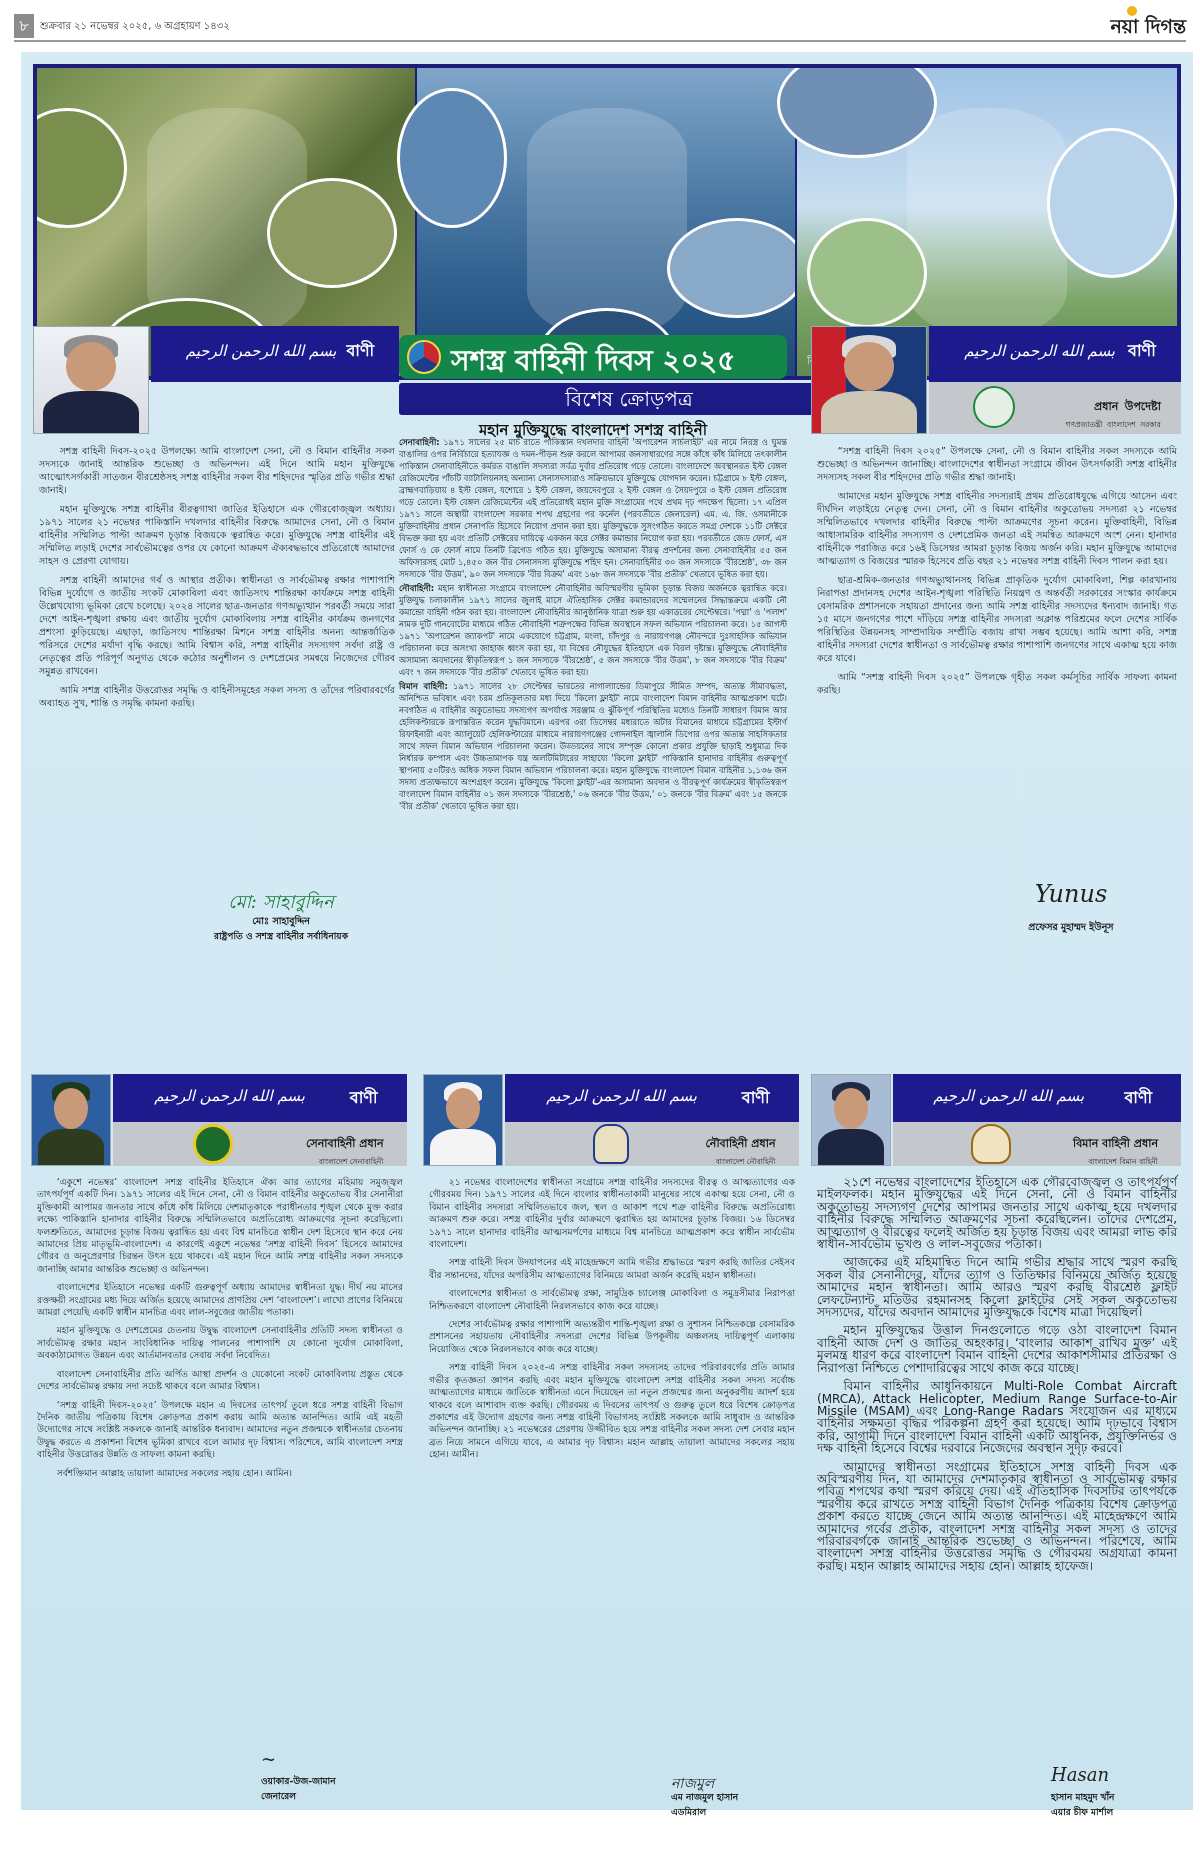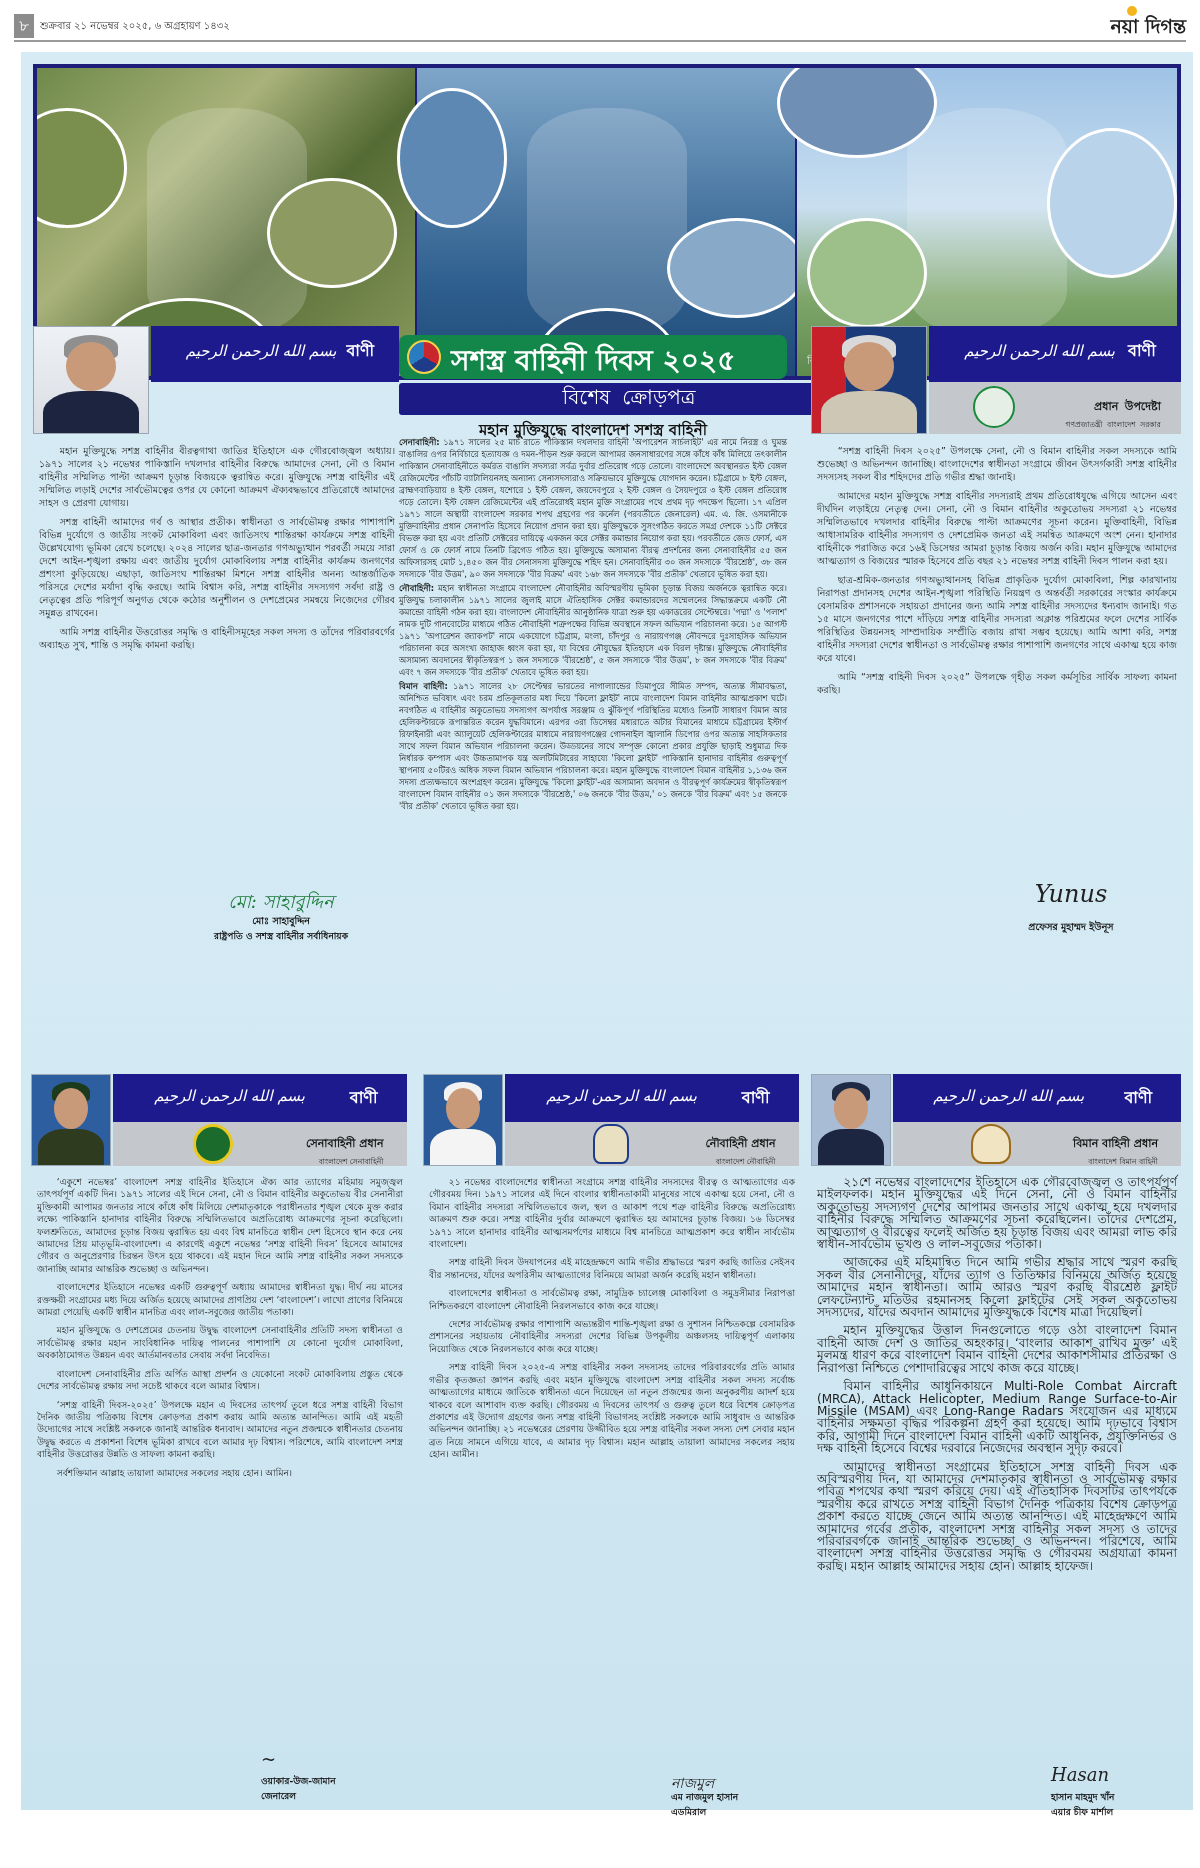--- a/index.html
+++ b/index.html
@@ -24,21 +24,21 @@
   .panel.air { left: 760px; width: 380px; background: linear-gradient(180deg,#9fc3e6 0%,#c9dff0 45%,#7ea66a 75%,#5f8a4f 100%); }
   .panel .center-shape { position: absolute; left: 110px; top: 40px; width: 160px; height: 228px; background: rgba(255,255,255,0.18); border-radius: 45% 45% 45% 45% / 20% 20% 20% 20%; }
   .panel .blob { position: absolute; border-radius: 50%; border: 3px solid #ffffff; }
   .hero-divider { position: absolute; top: 0; width: 4px; height: 308px; background: #1f1d7a; }
   .hero-caption { position: absolute; bottom: 6px; font-size: 10px; color: #fff; opacity: .85; }
 
   
   .title-green { position: absolute; left: 392px; top: 335px; width: 388px; height: 44px; background: #13864a; border-radius: 8px; }
   .title-green .emblem { position: absolute; left: 8px; top: 5px; width: 34px; height: 34px; border-radius: 50%; background: conic-gradient(#c8272d 0 33%, #1f3c8a 33% 66%, #2a7cc0 66% 100%); border: 2px solid #f4d24a; }
   .title-green .title { position: absolute; left: 52px; top: 4px; font-size: 28px; font-weight: bold; color: #ffffff; white-space: nowrap; }
-  .title-blue { position: absolute; left: 392px; top: 383px; width: 460px; height: 32px; background: #1c1a85; border-radius: 3px; text-align: center; color: #fff; font-size: 20px; line-height: 32px; font-family: Liberation Mono, monospace; }
+  .title-blue { position: absolute; left: 392px; top: 383px; width: 460px; height: 32px; background: #1c1a85; border-radius: 3px; text-align: center; color: #fff; font-size: 20px; line-height: 32px; }
   .article-headline { position: absolute; left: 392px; top: 418px; width: 388px; text-align: center; font-size: 15px; font-weight: bold; color: #111; }
 
   
   .card-head { position: absolute; height: 108px; }
   .card-head .photo { position: absolute; left: 0; top: 0; height: 100%; background: linear-gradient(180deg,#eef2f6,#d9dde3); border: 1px solid #9aa7b5; overflow: hidden; }
   .card-head .photo .face { position: absolute; left: 28%; top: 14%; width: 44%; height: 46%; border-radius: 50%; background: #c99a7a; }
   .card-head .photo .hair { position: absolute; left: 26%; top: 8%; width: 48%; height: 22%; border-radius: 50% 50% 20% 20%; background: #8f8f8f; }
   .card-head .photo .body { position: absolute; left: 8%; top: 60%; width: 84%; height: 50%; border-radius: 40% 40% 0 0; }
   .card-head .band { position: absolute; top: 0; right: 0; height: 52%; background: #1c1a8c; }
   .card-head .band .calligraphy { position: absolute; left: 14%; top: 28%; font-size: 15px; color: #fff; font-style: italic; letter-spacing: 1px; font-family: "DejaVu Serif", serif; }
@@ -108,20 +108,21 @@
       <div class="hair"></div>
         <div class="face"></div>
         <div class="body" style="background:#1d2440;"></div>
     </div>
     <div class="band" style="left:118px;">
       <span class="calligraphy">بسم الله الرحمن الرحيم</span>
       <span class="bani">বাণী</span>
     </div>
   </div>
   <div class="body-text" style="left:18px;top:392px;width:356px;">
+    <p>সশস্ত্র বাহিনী দিবস-২০২৫ উপলক্ষ্যে আমি বাংলাদেশ সেনা, নৌ ও বিমান বাহিনীর সকল সদস্যকে জানাই আন্তরিক শুভেচ্ছা ও অভিনন্দন। এই দিনে আমি মহান মুক্তিযুদ্ধে আত্মোৎসর্গকারী সাতজন বীরশ্রেষ্ঠসহ সশস্ত্র বাহিনীর সকল বীর শহিদদের স্মৃতির প্রতি গভীর শ্রদ্ধা জানাই।</p>
     <p>মহান মুক্তিযুদ্ধে সশস্ত্র বাহিনীর বীরত্বগাথা জাতির ইতিহাসে এক গৌরবোজ্জ্বল অধ্যায়। ১৯৭১ সালের ২১ নভেম্বর পাকিস্তানি দখলদার বাহিনীর বিরুদ্ধে আমাদের সেনা, নৌ ও বিমান বাহিনীর সম্মিলিত পাল্টা আক্রমণ চূড়ান্ত বিজয়কে ত্বরান্বিত করে। মুক্তিযুদ্ধে সশস্ত্র বাহিনীর এই সম্মিলিত লড়াই দেশের সার্বভৌমত্বের ওপর যে কোনো আক্রমণ ঐক্যবদ্ধভাবে প্রতিরোধে আমাদের সাহস ও প্রেরণা যোগায়।</p>
     <p>সশস্ত্র বাহিনী আমাদের গর্ব ও আস্থার প্রতীক। স্বাধীনতা ও সার্বভৌমত্ব রক্ষার পাশাপাশি বিভিন্ন দুর্যোগে ও জাতীয় সংকট মোকাবিলা এবং জাতিসংঘ শান্তিরক্ষা কার্যক্রমে সশস্ত্র বাহিনী উল্লেখযোগ্য ভূমিকা রেখে চলেছে। ২০২৪ সালের ছাত্র-জনতার গণঅভ্যুত্থান পরবর্তী সময়ে সারা দেশে আইন-শৃঙ্খলা রক্ষায় এবং জাতীয় দুর্যোগ মোকাবিলায় সশস্ত্র বাহিনীর কার্যক্রম জনগণের প্রশংসা কুড়িয়েছে। এছাড়া, জাতিসংঘ শান্তিরক্ষা মিশনে সশস্ত্র বাহিনীর অনন্য আন্তর্জাতিক পরিসরে দেশের মর্যাদা বৃদ্ধি করছে। আমি বিশ্বাস করি, সশস্ত্র বাহিনীর সদস্যগণ সর্বদা রাষ্ট্র ও নেতৃত্বের প্রতি পরিপূর্ণ অনুগত থেকে কঠোর অনুশীলন ও দেশপ্রেমের সমন্বয়ে নিজেদের গৌরব সমুন্নত রাখবেন।</p>
     <p>আমি সশস্ত্র বাহিনীর উত্তরোত্তর সমৃদ্ধি ও বাহিনীসমূহের সকল সদস্য ও তাঁদের পরিবারবর্গের অব্যাহত সুখ, শান্তি ও সমৃদ্ধি কামনা করছি।</p>
   </div>
   <div class="sign" style="left:120px;top:836px;width:280px;">
     <span class="sig green">মো: সাহাবুদ্দিন</span>
     <span class="n1">মোঃ সাহাবুদ্দিন</span>
     <span class="n2">রাষ্ট্রপতি ও সশস্ত্র বাহিনীর সর্বাধিনায়ক</span>
   </div>
 

